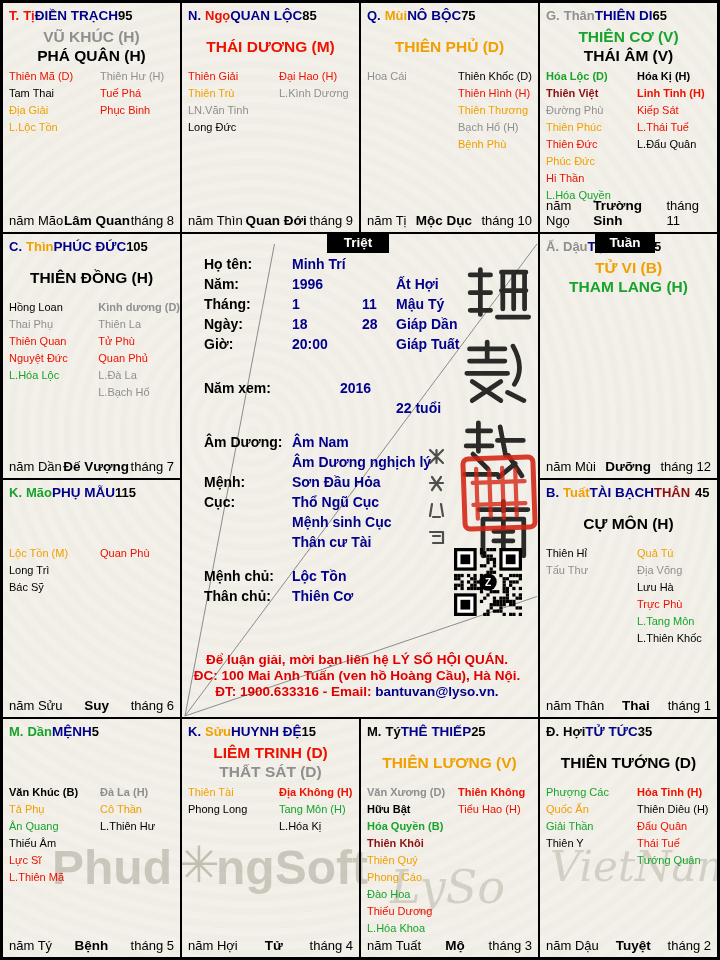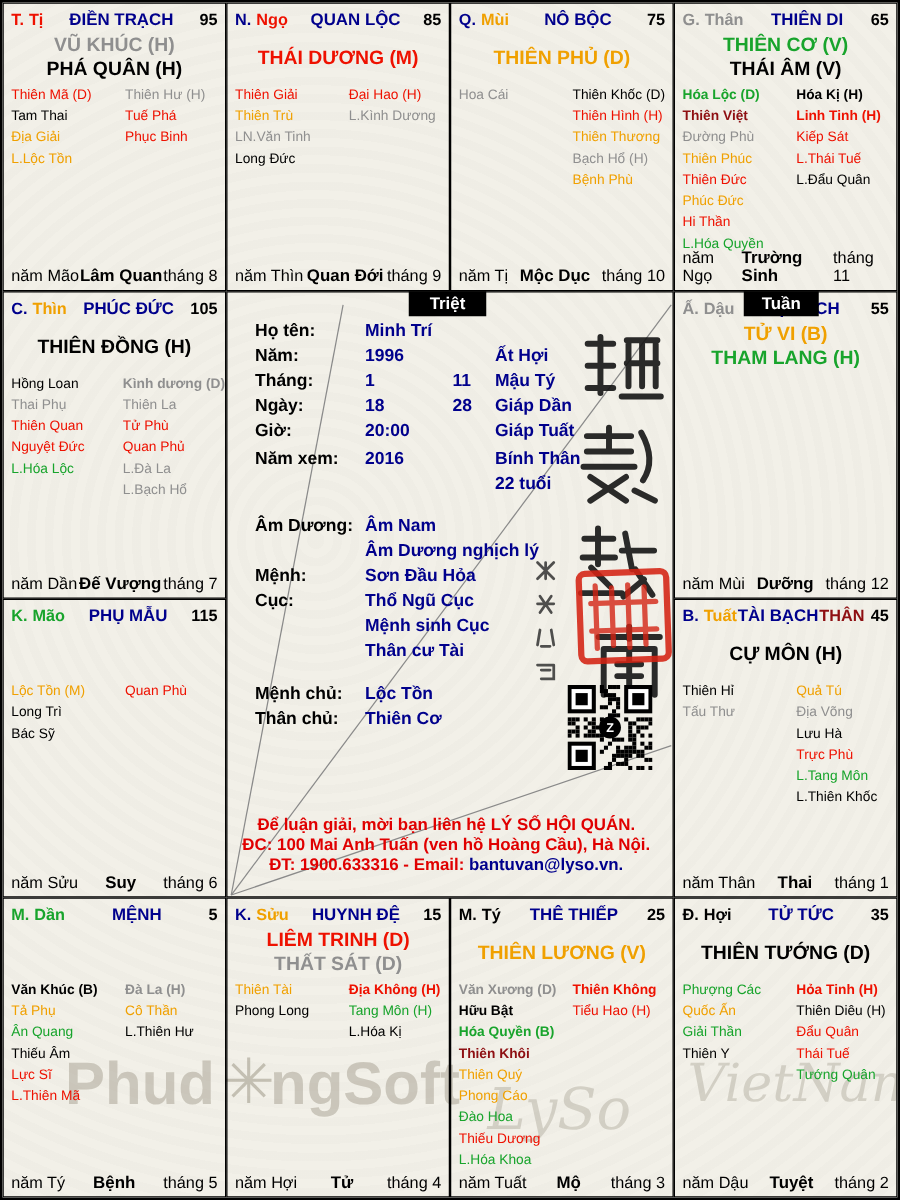--- a/index.html
+++ b/index.html
@@ -17,21 +17,21 @@
   .g11{grid-area:1/1}.g12{grid-area:1/2}.g13{grid-area:1/3}.g14{grid-area:1/4}
   .g21{grid-area:2/1}.gc{grid-area:2/2/4/4}.g24{grid-area:2/4}
   .g31{grid-area:3/1}.g34{grid-area:3/4}
   .g41{grid-area:4/1}.g42{grid-area:4/2}.g43{grid-area:4/3}.g44{grid-area:4/4}
 
   .b{font-weight:bold}
   .c-red{color:#ee1100}.c-navy{color:#00008c}.c-orange{color:#f0a000}
   .c-green{color:#18a42c}.c-gray{color:#8f8f8f}.c-black{color:#000}.c-maroon{color:#8e0f12}
 
   
-  .p-head{display:flex;justify-content:space-between;align-items:baseline;
+  .p-head{display:flex;align-items:baseline;
     padding:5px 6px 0 6px;font-size:13px;line-height:15px;white-space:nowrap}
   .p-head .bn{margin-left:4px}
   .p-name{font-weight:bold;font-size:13.5px;color:#00008c}
   .p-num{font-weight:bold;color:#000}
   .p-num .ex{margin-right:5px}
   .p-main{height:44px;margin-top:1px;display:flex;flex-direction:column;
     justify-content:center;align-items:center;font-size:15.5px;line-height:19px;white-space:nowrap}
   .p-cols{display:flex;padding-left:6px;font-size:11px;line-height:17px;white-space:nowrap}
   .p-col:first-child{width:91px}
   .p-col:last-child{flex:1}
@@ -262,21 +262,21 @@
             <span class="i-v1 b c-navy">18</span>
             <span class="i-v2 b c-navy">28</span>
             <span class="i-v3 b c-navy">Giáp Dần</span>
           </div>
           <div class="i-row">
             <span class="i-label">Giờ:</span>
             <span class="i-v1 b c-navy">20:00</span>
             <span class="i-v2 b c-navy"></span>
             <span class="i-v3 b c-navy">Giáp Tuất</span>
           </div>
-          <div class="i-row" style="margin-top: 2px;">
+          <div class="i-row" style="margin-top: 24px; gap: 48px;">
             <span class="i-label">Năm xem:</span>
             <span class="i-v1 b c-navy">2016</span>
             <span class="i-v2 b c-navy"></span>
             <span class="i-v3 b c-navy">Bính Thân</span>
           </div>
           <div class="i-row">
             <span class="i-label"></span>
             <span class="i-v1 b c-navy"></span>
             <span class="i-v2 b c-navy"></span>
             <span class="i-v3 b c-navy">22 tuổi</span>

